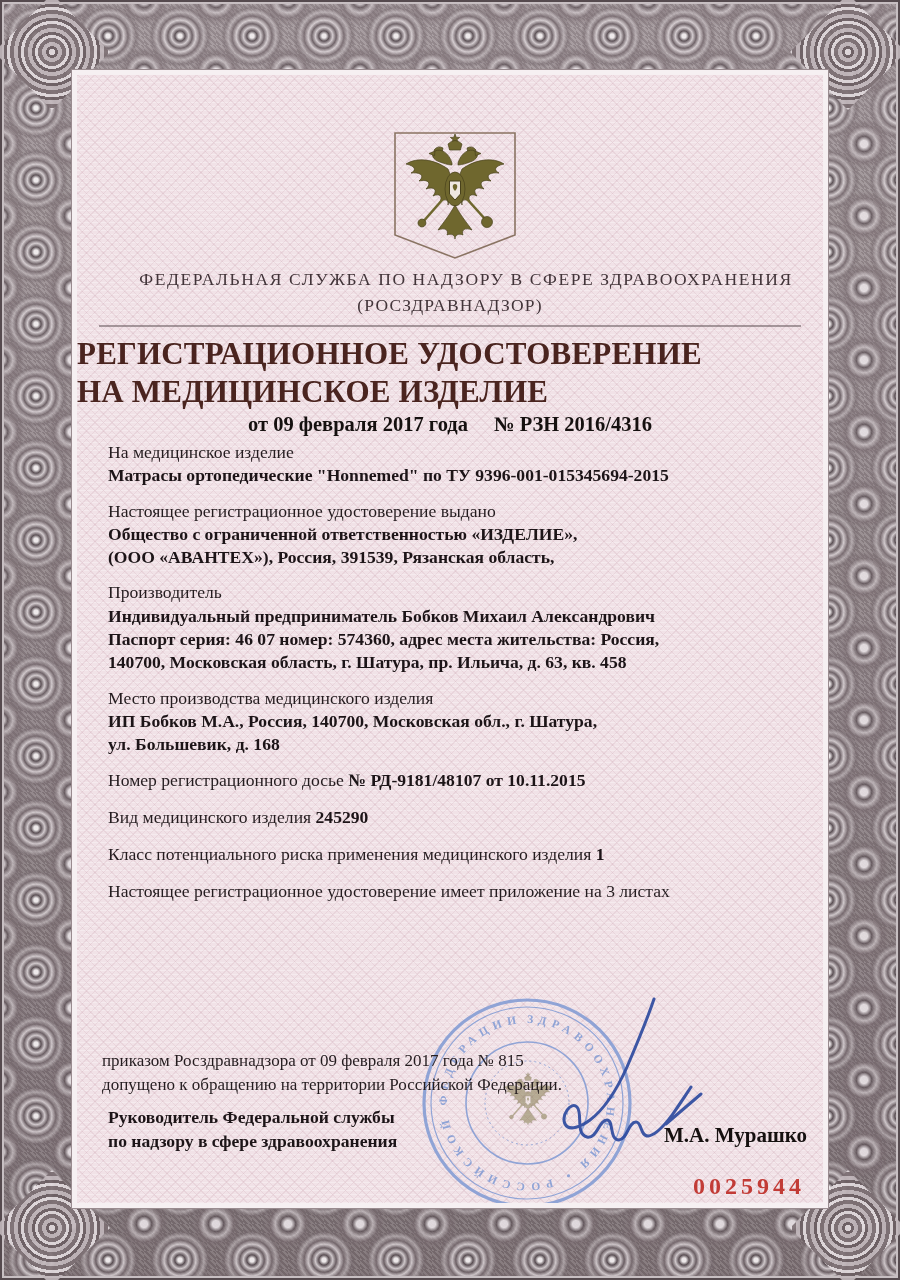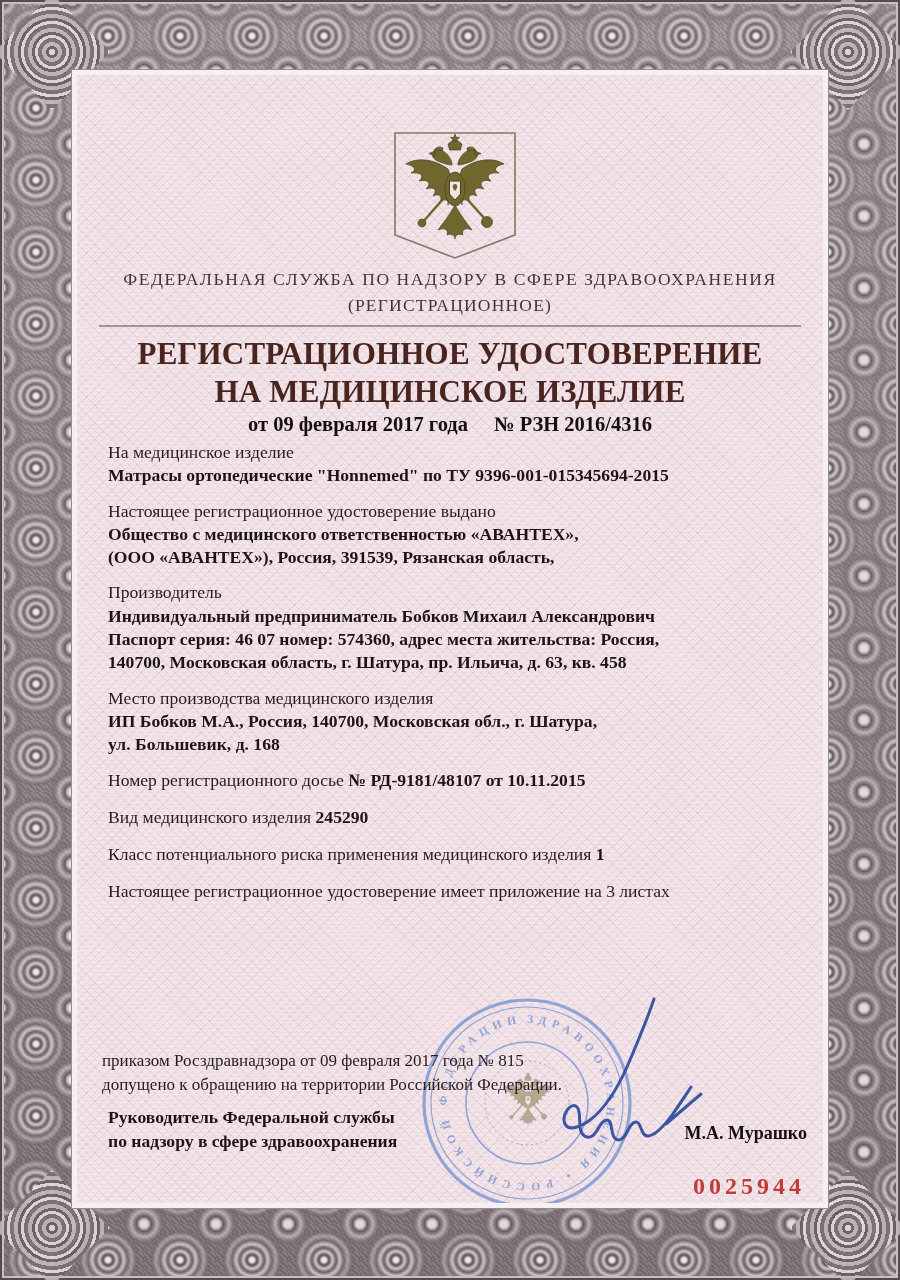--- a/index.html
+++ b/index.html
@@ -45,46 +45,46 @@
       repeating-linear-gradient(135deg, rgba(190,142,158,0.16) 0 1px, rgba(0,0,0,0) 1px 6px),
       repeating-linear-gradient(0deg, rgba(255,255,255,0.30) 0 1px, rgba(0,0,0,0) 1px 4px);
     box-shadow:0 0 0 1px #9a8c90;
     overflow:hidden;
   }
 
   .coat{position:absolute;left:316px;top:56px;width:124px;height:130px;}
 
   .agency{position:absolute;left:0;width:100%;text-align:center;color:#423439;
     font-size:17.5px;letter-spacing:1.6px;font-weight:400;}
-  .agency.l1{top:194px;}
+  .agency.l1{top:194px;padding-left:16px;}
   .agency.l2{top:220px;letter-spacing:1.2px;}
   .rule{position:absolute;left:22px;right:22px;top:250px;height:0;
     border-top:2px solid rgba(122,106,111,0.65);}
 
-  .doc-title{position:absolute;left:0;top:260px;width:100%;text-align:center;
+  .doc-title{position:absolute;left:0;top:260px;width:100%;text-align:left;
     color:#4a241f;font-weight:700;font-size:31px;line-height:38px;letter-spacing:.2px;}
   .date-row{position:absolute;left:0;top:338px;width:100%;text-align:center;
     color:#15100f;font-weight:700;font-size:20.5px;}
   .date-row .num{margin-left:26px;}
 
   .body-text{position:absolute;left:31px;top:366px;right:22px;
     color:#241c1f;font-size:17.6px;line-height:23.3px;}
   .body-text p{margin:0 0 12px 0;}
   .body-text p.single{margin:0 0 14px 0;}
   .body-text .val{font-weight:700;color:#1c1417;}
   .lbl{font-weight:400;}
 
   .order-line{position:absolute;left:25px;color:#241c1f;font-size:17px;}
   .order-line.o1{top:976px;}
   .order-line.o2{top:1000px;}
 
   .sig-title{position:absolute;left:31px;color:#1c1417;font-weight:700;font-size:17.6px;}
   .sig-title.s1{top:1032px;}
   .sig-title.s2{top:1056px;}
-  .sig-name{position:absolute;right:16px;top:1048px;color:#15100f;font-weight:700;font-size:18px;}
+  .sig-name{position:absolute;right:16px;top:1048px;color:#15100f;font-weight:700;font-size:21px;}
 
   .serial{position:absolute;right:18px;top:1098px;color:#c23b36;font-weight:700;
     font-size:24px;letter-spacing:4px;font-family:"Liberation Serif",serif;}
 
   .stamp{position:absolute;left:338px;top:916px;width:224px;height:224px;opacity:.82;
     pointer-events:none;}
   .signature{position:absolute;left:470px;top:920px;width:175px;height:175px;
     pointer-events:none;}
 </style>
 </head>
@@ -125,39 +125,39 @@
 
         <path d="M50,68 L29,92" stroke="#6f672e" stroke-width="2.6" fill="none"></path>
         <path fill="currentColor" d="M29,88 a4,4 0 1 1 -0.1,0 Z"></path>
 
         <path d="M74,68 L92,88" stroke="#6f672e" stroke-width="2.6" fill="none"></path>
         <circle cx="94" cy="91" r="5.5" fill="currentColor"></circle>
       </g>
     </svg>
 
     <div class="agency l1">ФЕДЕРАЛЬНАЯ СЛУЖБА ПО НАДЗОРУ В СФЕРЕ ЗДРАВООХРАНЕНИЯ</div>
-    <div class="agency l2">(РЕГИСТРАЦИОННОЕ)</div>
+    <div class="agency l2">(РОСЗДРАВНАДЗОР)</div>
     <div class="rule"></div>
 
     <div class="doc-title">
       <div>РЕГИСТРАЦИОННОЕ УДОСТОВЕРЕНИЕ</div>
       <div>НА МЕДИЦИНСКОЕ ИЗДЕЛИЕ</div>
     </div>
     <div class="date-row">
       <span>от  09 февраля 2017 года</span><span class="num">№  РЗН 2016/4316</span>
     </div>
 
     <div class="body-text">
       <p>
         <span class="lbl">На медицинское изделие</span><br>
         <span class="val">Матрасы ортопедические "Honnemed" по ТУ 9396-001-015345694-2015</span>
       </p>
       <p>
         <span class="lbl">Настоящее регистрационное удостоверение выдано</span><br>
-        <span class="val">Общество с медицинского ответственностью «АВАНТЕХ»,</span><br>
+        <span class="val">Общество с ограниченной ответственностью «ИЗДЕЛИЕ»,</span><br>
         <span class="val">(ООО «АВАНТЕХ»), Россия, 391539, Рязанская область,</span><br>
       </p>
       <p>
         <span class="lbl">Производитель</span><br>
         <span class="val">Индивидуальный предприниматель Бобков Михаил Александрович</span><br>
         <span class="val">Паспорт серия: 46 07 номер: 574360, адрес места жительства: Россия,</span><br>
         <span class="val">140700, Московская область, г. Шатура, пр. Ильича, д. 63, кв. 458</span>
       </p>
       <p>
         <span class="lbl">Место производства медицинского изделия</span><br>

